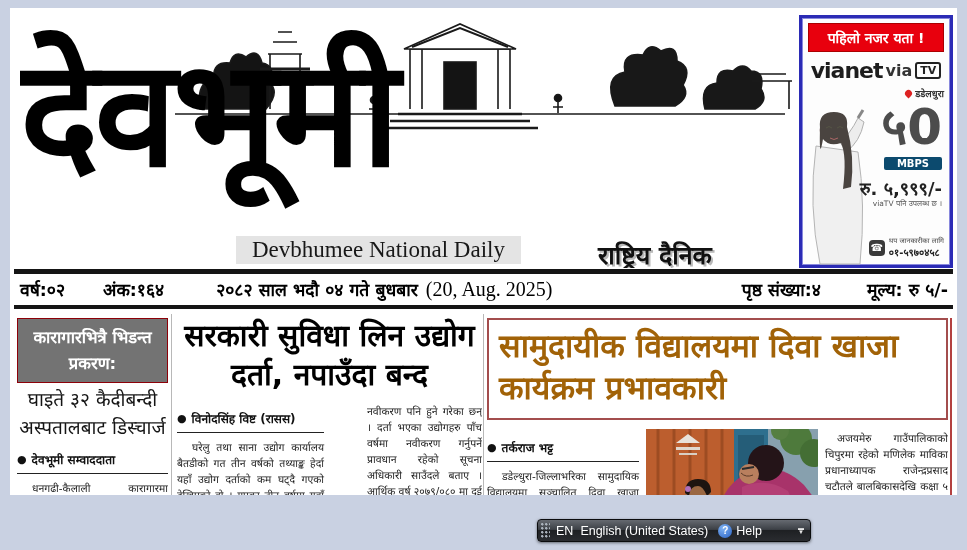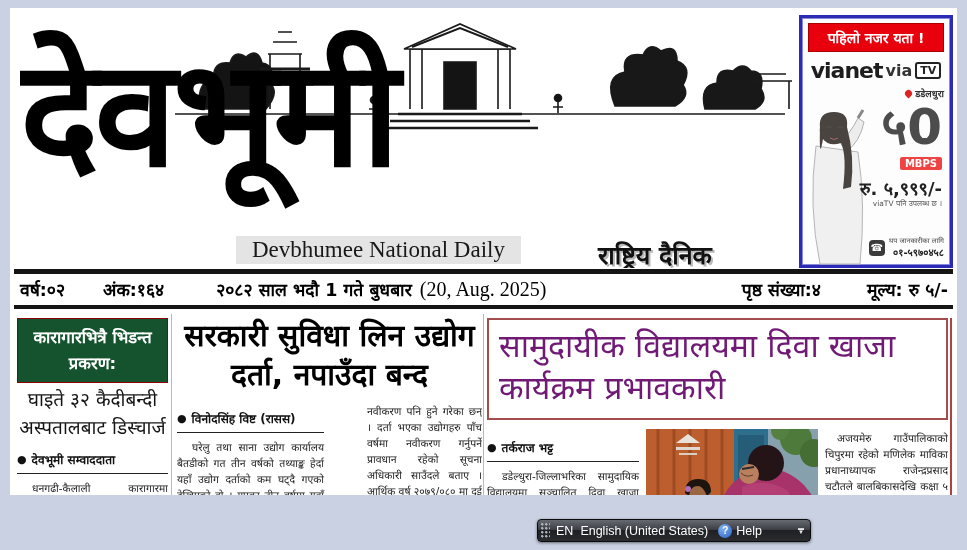--- a/index.html
+++ b/index.html
@@ -32,37 +32,37 @@
   .dateline .dl-en    { margin-left:8px; font-family:"Liberation Serif",serif; font-weight:normal; font-size:20px; }
   .dateline .dl-pages { margin-left:auto; margin-right:46px; }
   .dateline .dl-price { margin-right:4px; }
 
   
   .vdiv { position:absolute; top:306px; bottom:0; width:1px; background:#b8b8b8; }
   .vdiv.d1 { left:161px; } .vdiv.d2 { left:473px; }
   .red-vline { position:absolute; top:310px; bottom:0; left:940px; width:2px; background:#b34040; }
 
   .col-left { position:absolute; left:7px; top:310px; width:151px; bottom:0; overflow:hidden; }
-  .kicker-box { background:#14532d; border:1px solid #8d0008; color:#fff; font-weight:bold;
+  .kicker-box { background:#737373; border:1px solid #8d0008; color:#fff; font-weight:bold;
                 font-size:16.5px; line-height:1.55; text-align:center; padding:6px 2px; }
   .left-headline { margin-top:3px; font-size:19px; line-height:1.45; text-align:center; color:#141414; }
   .byline { display:flex; align-items:center; gap:5px; font-size:12px; font-weight:bold; color:#111;
             border-bottom:1.5px solid #222; padding-bottom:5px; margin:10px 0 7px 0; }
   .byline .bullet { font-size:11px; }
   .bodytext p { font-size:10.5px; line-height:1.52; color:#1c1c1c; text-align:justify;
                 text-indent:15px; margin:0; }
 
   .col-center { position:absolute; left:167px; top:308px; width:305px; bottom:0; overflow:hidden; }
   .center-headline { font-size:30px; font-weight:bold; line-height:1.3; text-align:center; color:#000; }
   .center-cols { display:flex; gap:11px; margin-top:6px; }
   .center-cols .subcol { flex:1; min-width:0; }
 
   .col-right { position:absolute; left:477px; top:310px; width:461px; bottom:0; overflow:hidden; }
   .right-headline-box { border:2px solid #a34d4d; padding:5px 10px 9px 10px; }
-  .right-headline { font-size:32px; font-weight:normal; line-height:1.32; color:#701a75; }
+  .right-headline { font-size:32px; font-weight:bold; line-height:1.32; color:#a16207; }
   .right-row { display:flex; gap:7px; margin-top:9px; }
   .right-c1 { width:152px; flex:none; }
   .right-photo { width:172px; height:112px; flex:none; overflow:hidden; }
   .right-c3 { flex:1; min-width:0; }
   .right-c3 .bodytext p { text-indent:12px; }
 
   
   .ad { position:absolute; left:789px; top:7px; width:154px; height:253px; background:#fdfdfd;
         border:3px solid #2b2bb5; box-shadow:inset 0 0 0 1px #8888dd; padding:5px 6px; overflow:hidden; }
   .ad-banner { background:#e8000d; color:#fff; font-weight:bold; font-size:14px; text-align:center;
@@ -71,28 +71,28 @@
   .ad-brand .b1 { font-size:22px; font-weight:bold; color:#1d1d1d; letter-spacing:-1px; }
   .ad-brand .b2 { font-size:16px; font-weight:bold; color:#333; }
   .ad-brand .tvbox { border:2px solid #222; border-radius:3px; font-size:11px; font-weight:bold;
                      padding:0 3px; color:#222; }
   .ad-loc { display:flex; align-items:center; justify-content:flex-end; gap:3px;
             font-size:9.5px; font-weight:bold; color:#333; margin-top:4px; }
   .pin { width:7px; height:7px; border-radius:50% 50% 50% 0; background:#d22; transform:rotate(-45deg); }
   .ad-woman { position:absolute; left:4px; top:88px; width:62px; height:160px; }
   .ad-speed { position:absolute; right:8px; top:84px; text-align:right; }
   .ad-speed .num { font-size:50px; font-weight:bold; color:#4c4c4c; line-height:1; }
-  .ad-speed .unit { display:inline-block; background:#ef4444; color:#fff; font-size:10px;
-                    font-weight:bold; padding:1px 5px; border-radius:2px; margin-top:1px; }
+  .ad-speed .unit { display:inline-block; background:#0c4a6e; color:#fff; font-size:10px;
+                    font-weight:bold; padding:1px 13px; border-radius:2px; margin-top:1px; }
   .ad-price { position:absolute; right:8px; top:158px; font-size:18px; font-weight:bold; color:#222; }
   .ad-avail { position:absolute; right:8px; top:180px; font-size:7.5px; color:#555; }
   .ad-contact { position:absolute; right:6px; bottom:6px; display:flex; align-items:center; gap:4px; }
   .ad-phoneicon { width:16px; height:16px; background:#3a3a3a; color:#fff; border-radius:4px;
                   display:flex; align-items:center; justify-content:center; font-size:10px; }
-  .ad-contact .txt { font-size:7px; color:#444; text-align:right; line-height:1.3; }
+  .ad-contact .txt { font-size:7px; color:#444; text-align:left; line-height:1.3; }
   .ad-contact .num { font-size:10px; font-weight:bold; color:#222; }
 
   
   .langbar { position:absolute; left:537px; top:519px; width:274px; height:23px; z-index:60;
              border-radius:4px; border:1px solid #0b0c0e;
              background:linear-gradient(180deg,#666a71 0%,#3c4046 45%,#1e2023 50%,#2a2c30 100%);
              display:flex; align-items:center; color:#fff; padding:0 4px 0 3px;
              font-family:"Liberation Sans",sans-serif; box-shadow:0 1px 3px rgba(0,0,0,.5); }
   .langbar .grip { width:9px; height:15px; margin-right:6px; cursor:move;
                    background-image:radial-gradient(circle at 1.3px 1.3px,#aab2bc 1px,rgba(0,0,0,0) 1.5px);
@@ -175,21 +175,21 @@
           <span class="num">०१-५९७०४५८</span>
         </span>
       </div>
     </div>
 
     <div class="hrule1"></div>
 
     <div class="dateline">
       <span class="dl-year">वर्ष:०२</span>
       <span class="dl-issue">अंक:१६४</span>
-      <span class="dl-np">२०८२ साल भदौ 1 गते बुधबार</span>
+      <span class="dl-np">२०८२ साल भदौ ०४ गते बुधबार</span>
       <span class="dl-en">(20, Aug. 2025)</span>
       <span class="dl-pages">पृष्ठ संख्या:४</span>
       <span class="dl-price">मूल्य: रु ५/-</span>
     </div>
 
     <div class="hrule2"></div>
 
     <div class="vdiv d1"></div>
     <div class="vdiv d2"></div>
     <div class="red-vline"></div>

